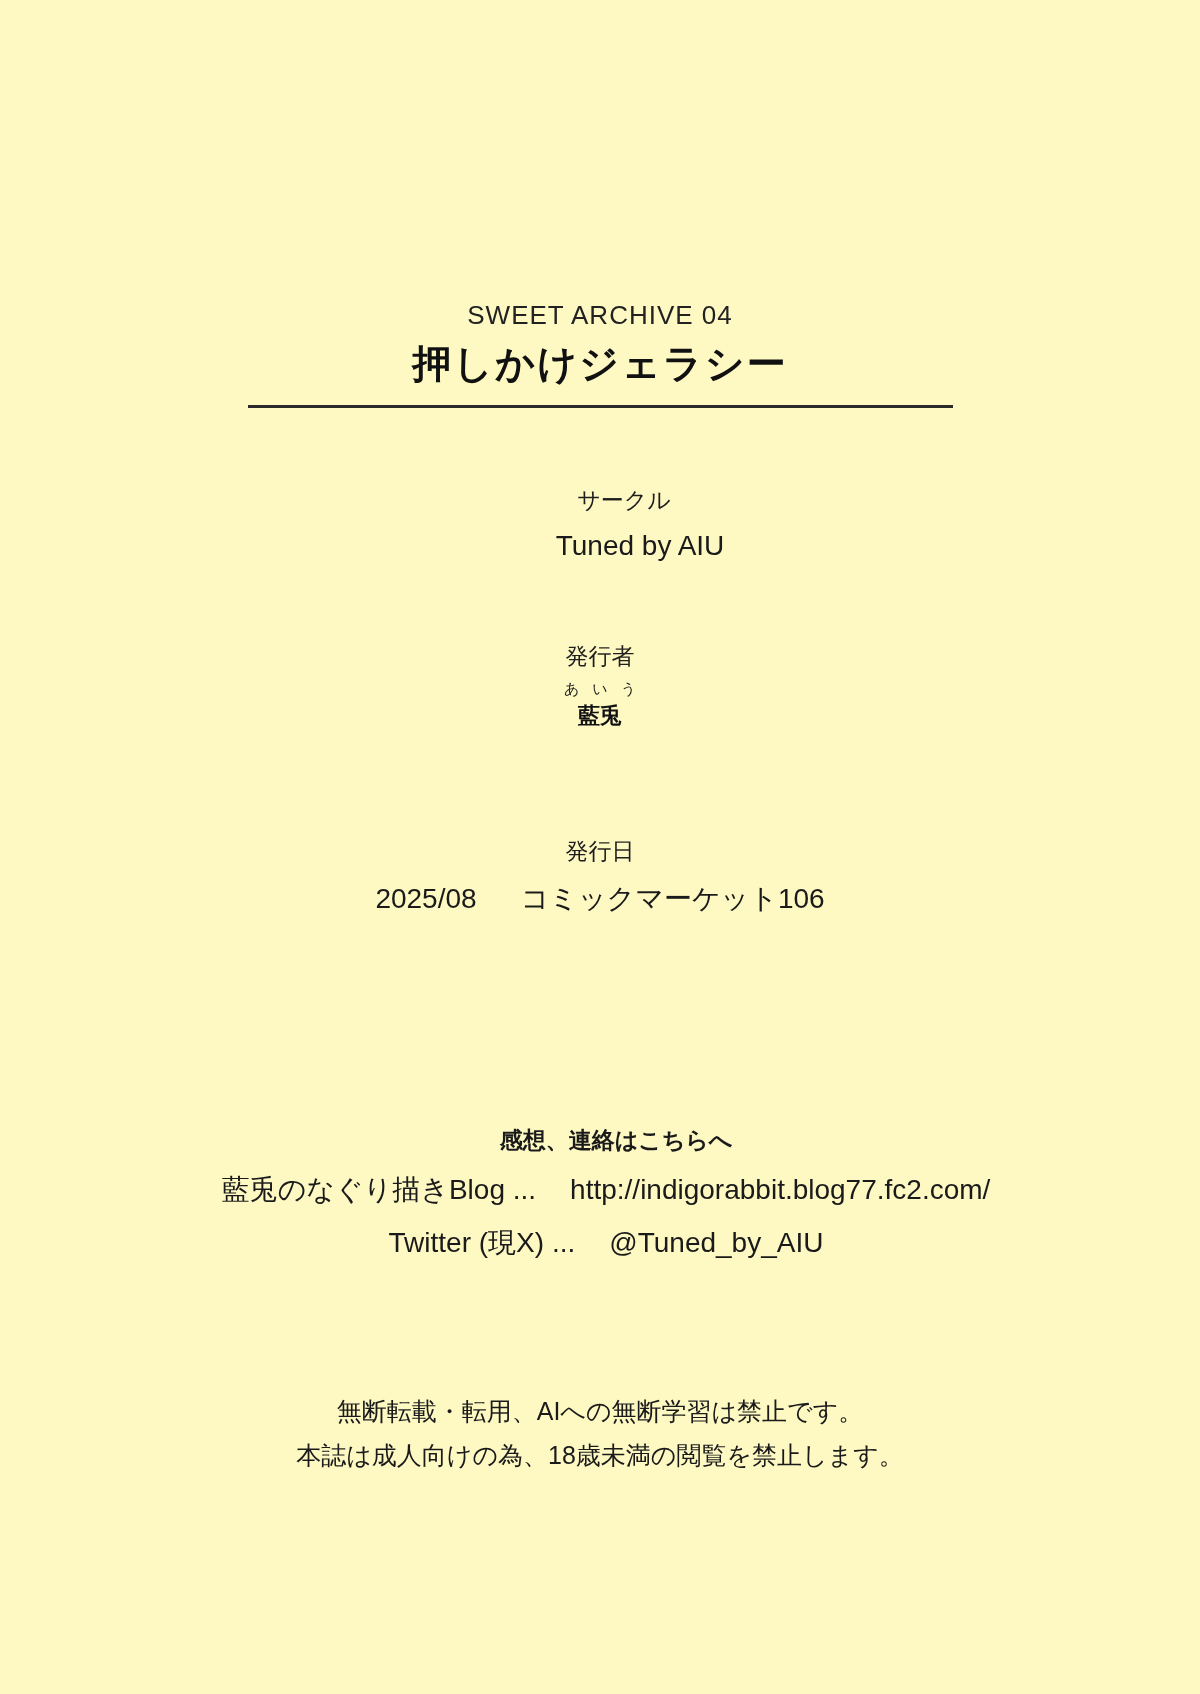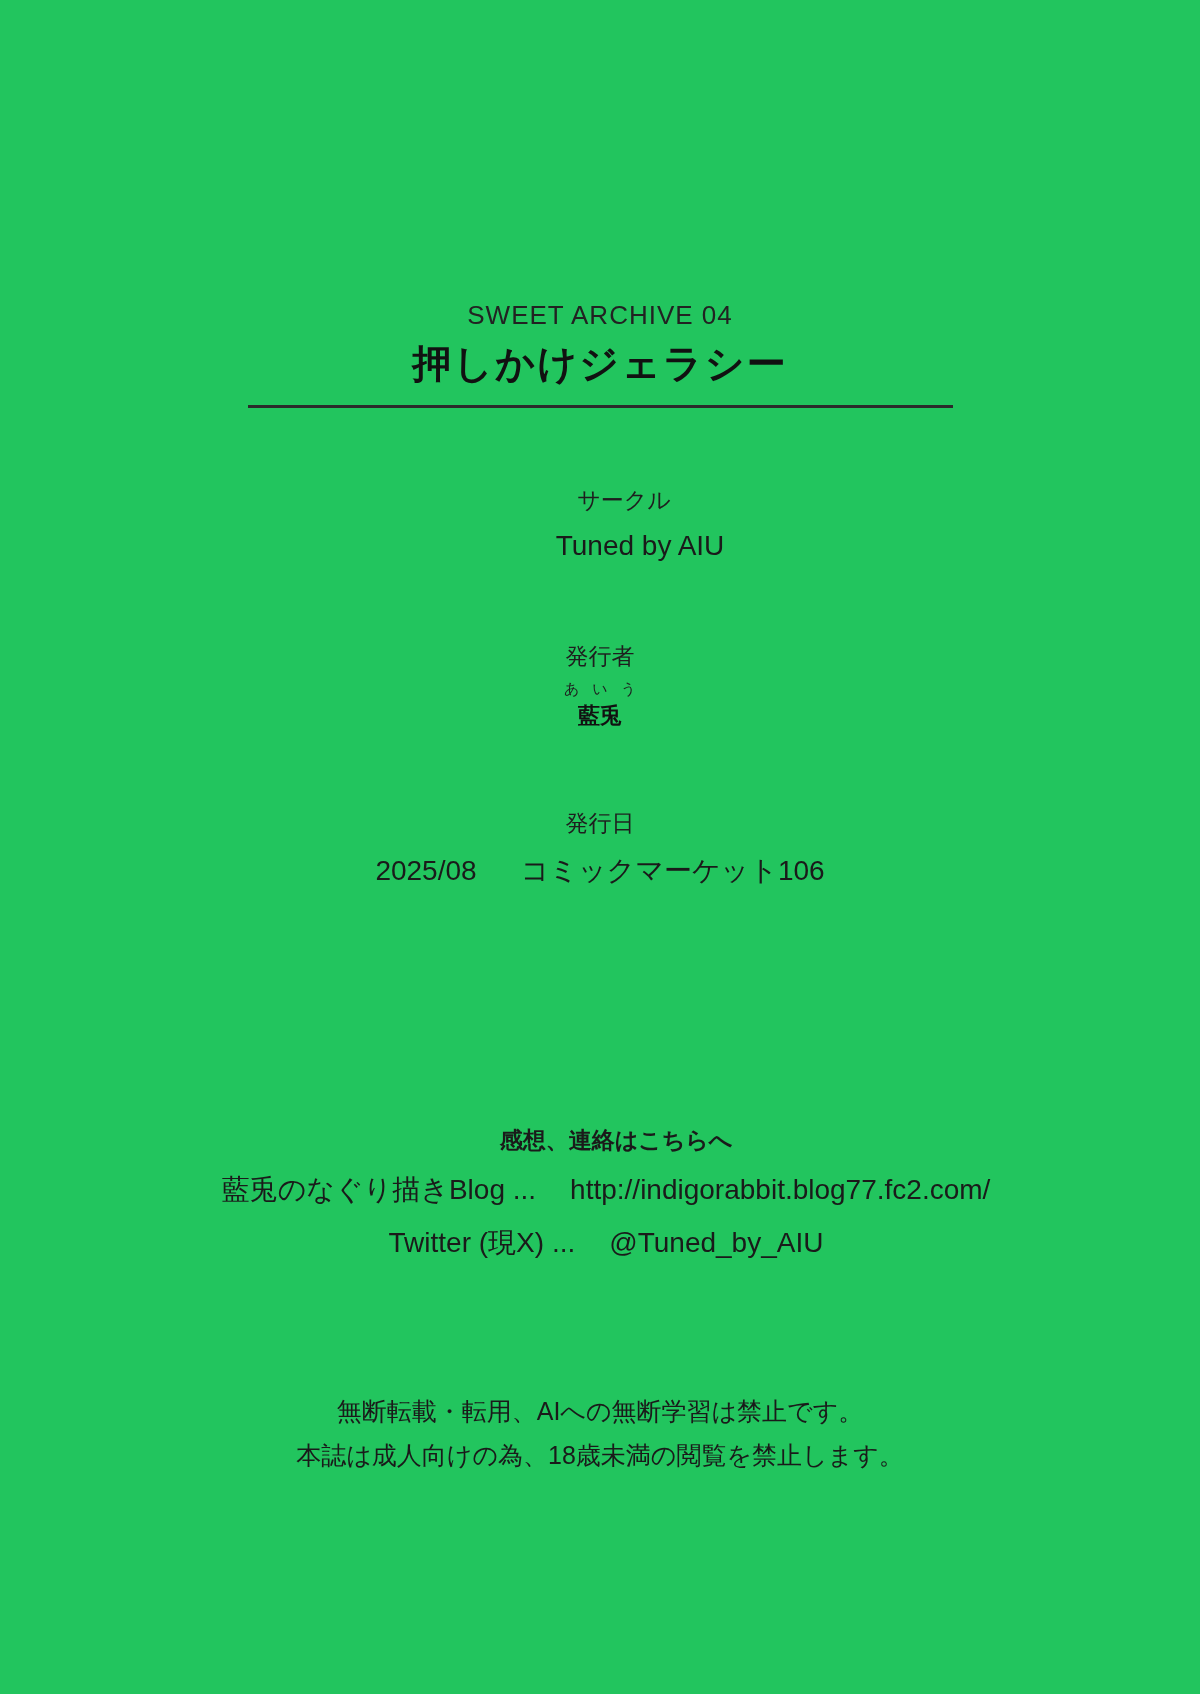--- a/index.html
+++ b/index.html
@@ -4,21 +4,21 @@
 <style>
   html, body {
     margin: 0;
     padding: 0;
     background: #ffffff;
   }
   .page {
     position: relative;
     width: 1200px;
     height: 1694px;
-    background: #22c55e;
+    background: #fef9c3;
     font-family: "Liberation Sans", "DejaVu Sans", sans-serif;
     color: #1e1e1e;
     overflow: hidden;
   }
   .block {
     position: absolute;
     left: 0;
     width: 1200px;
     text-align: center;
   }
@@ -108,21 +108,21 @@
     <div class="label">サークル</div>
     <div class="value circle-name">Tuned by AIU</div>
   </div>
 
   <div class="block" style="top: 641px; font-family: Liberation Mono, monospace;">
     <div class="label">発行者</div>
     <div class="furigana">あいう</div>
     <div class="publisher-name">藍兎</div>
   </div>
 
-  <div class="block" style="top: 808px;">
+  <div class="block" style="top: 836px;">
     <div class="label">発行日</div>
     <div class="value date-value">
       <span>2025/08</span><span class="gap"></span><span>コミックマーケット106</span>
     </div>
   </div>
 
   <div class="block" style="top: 1125px;">
     <div class="contact-heading">感想、連絡はこちらへ</div>
     <div class="value contact-line">
       <span>藍兎のなぐり描きBlog ...</span><span class="gap"></span><span>http://indigorabbit.blog77.fc2.com/</span>

